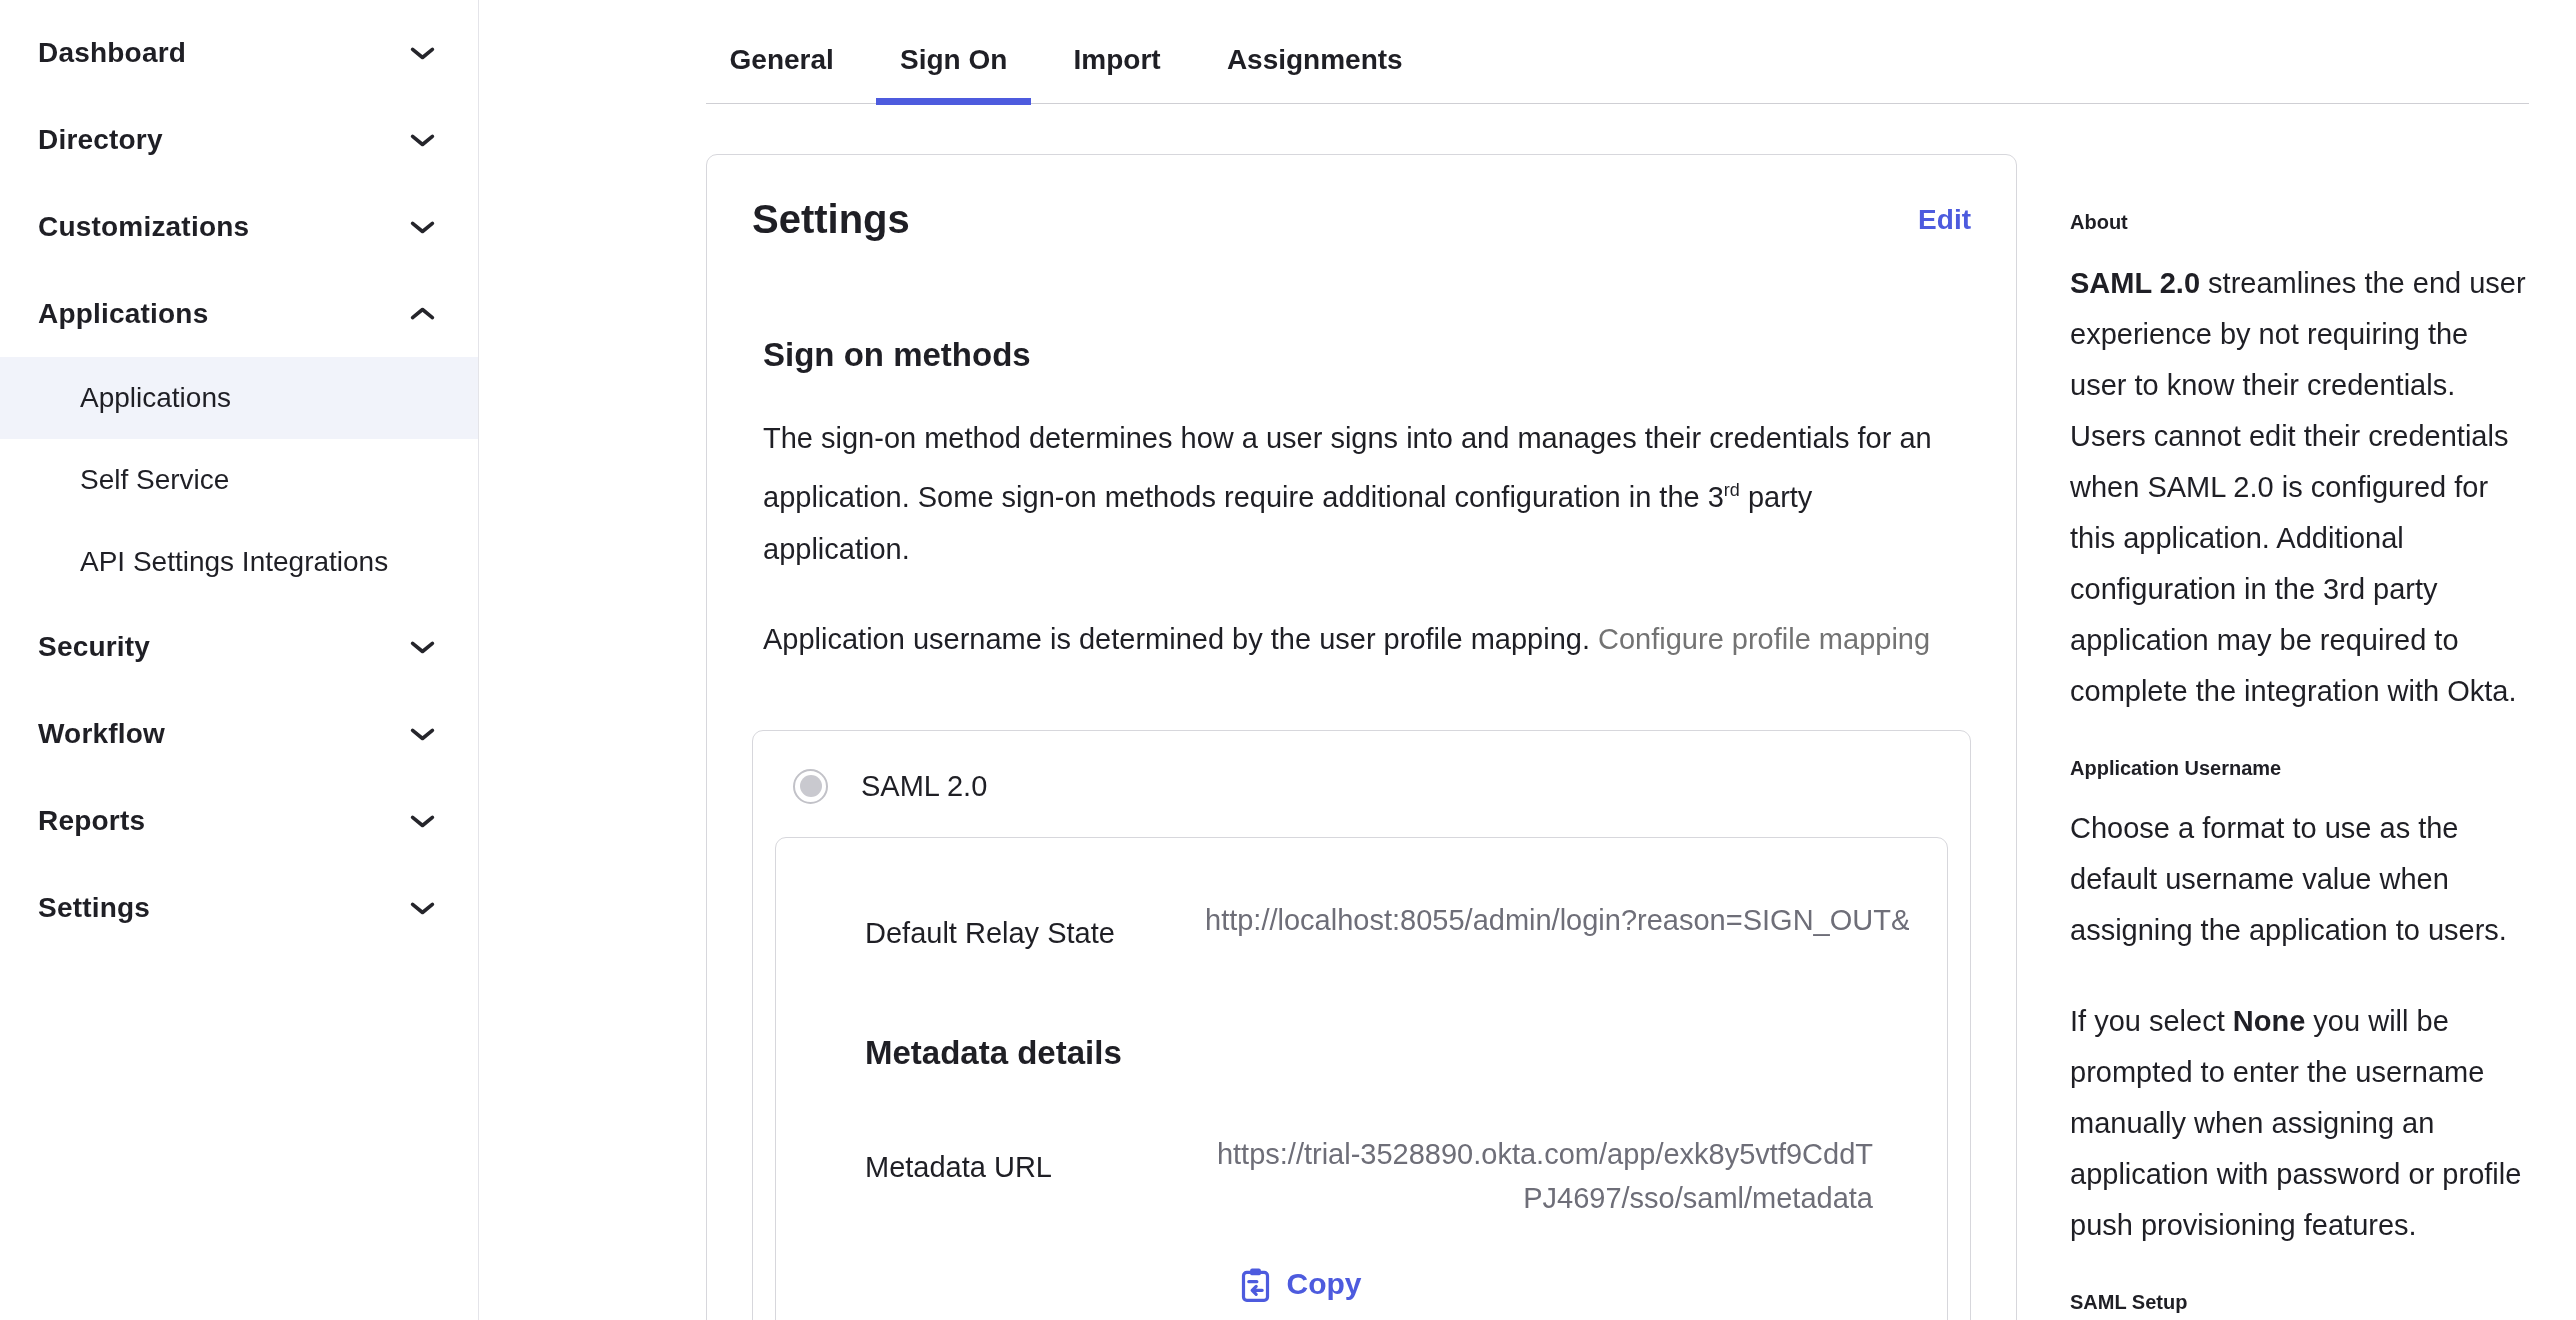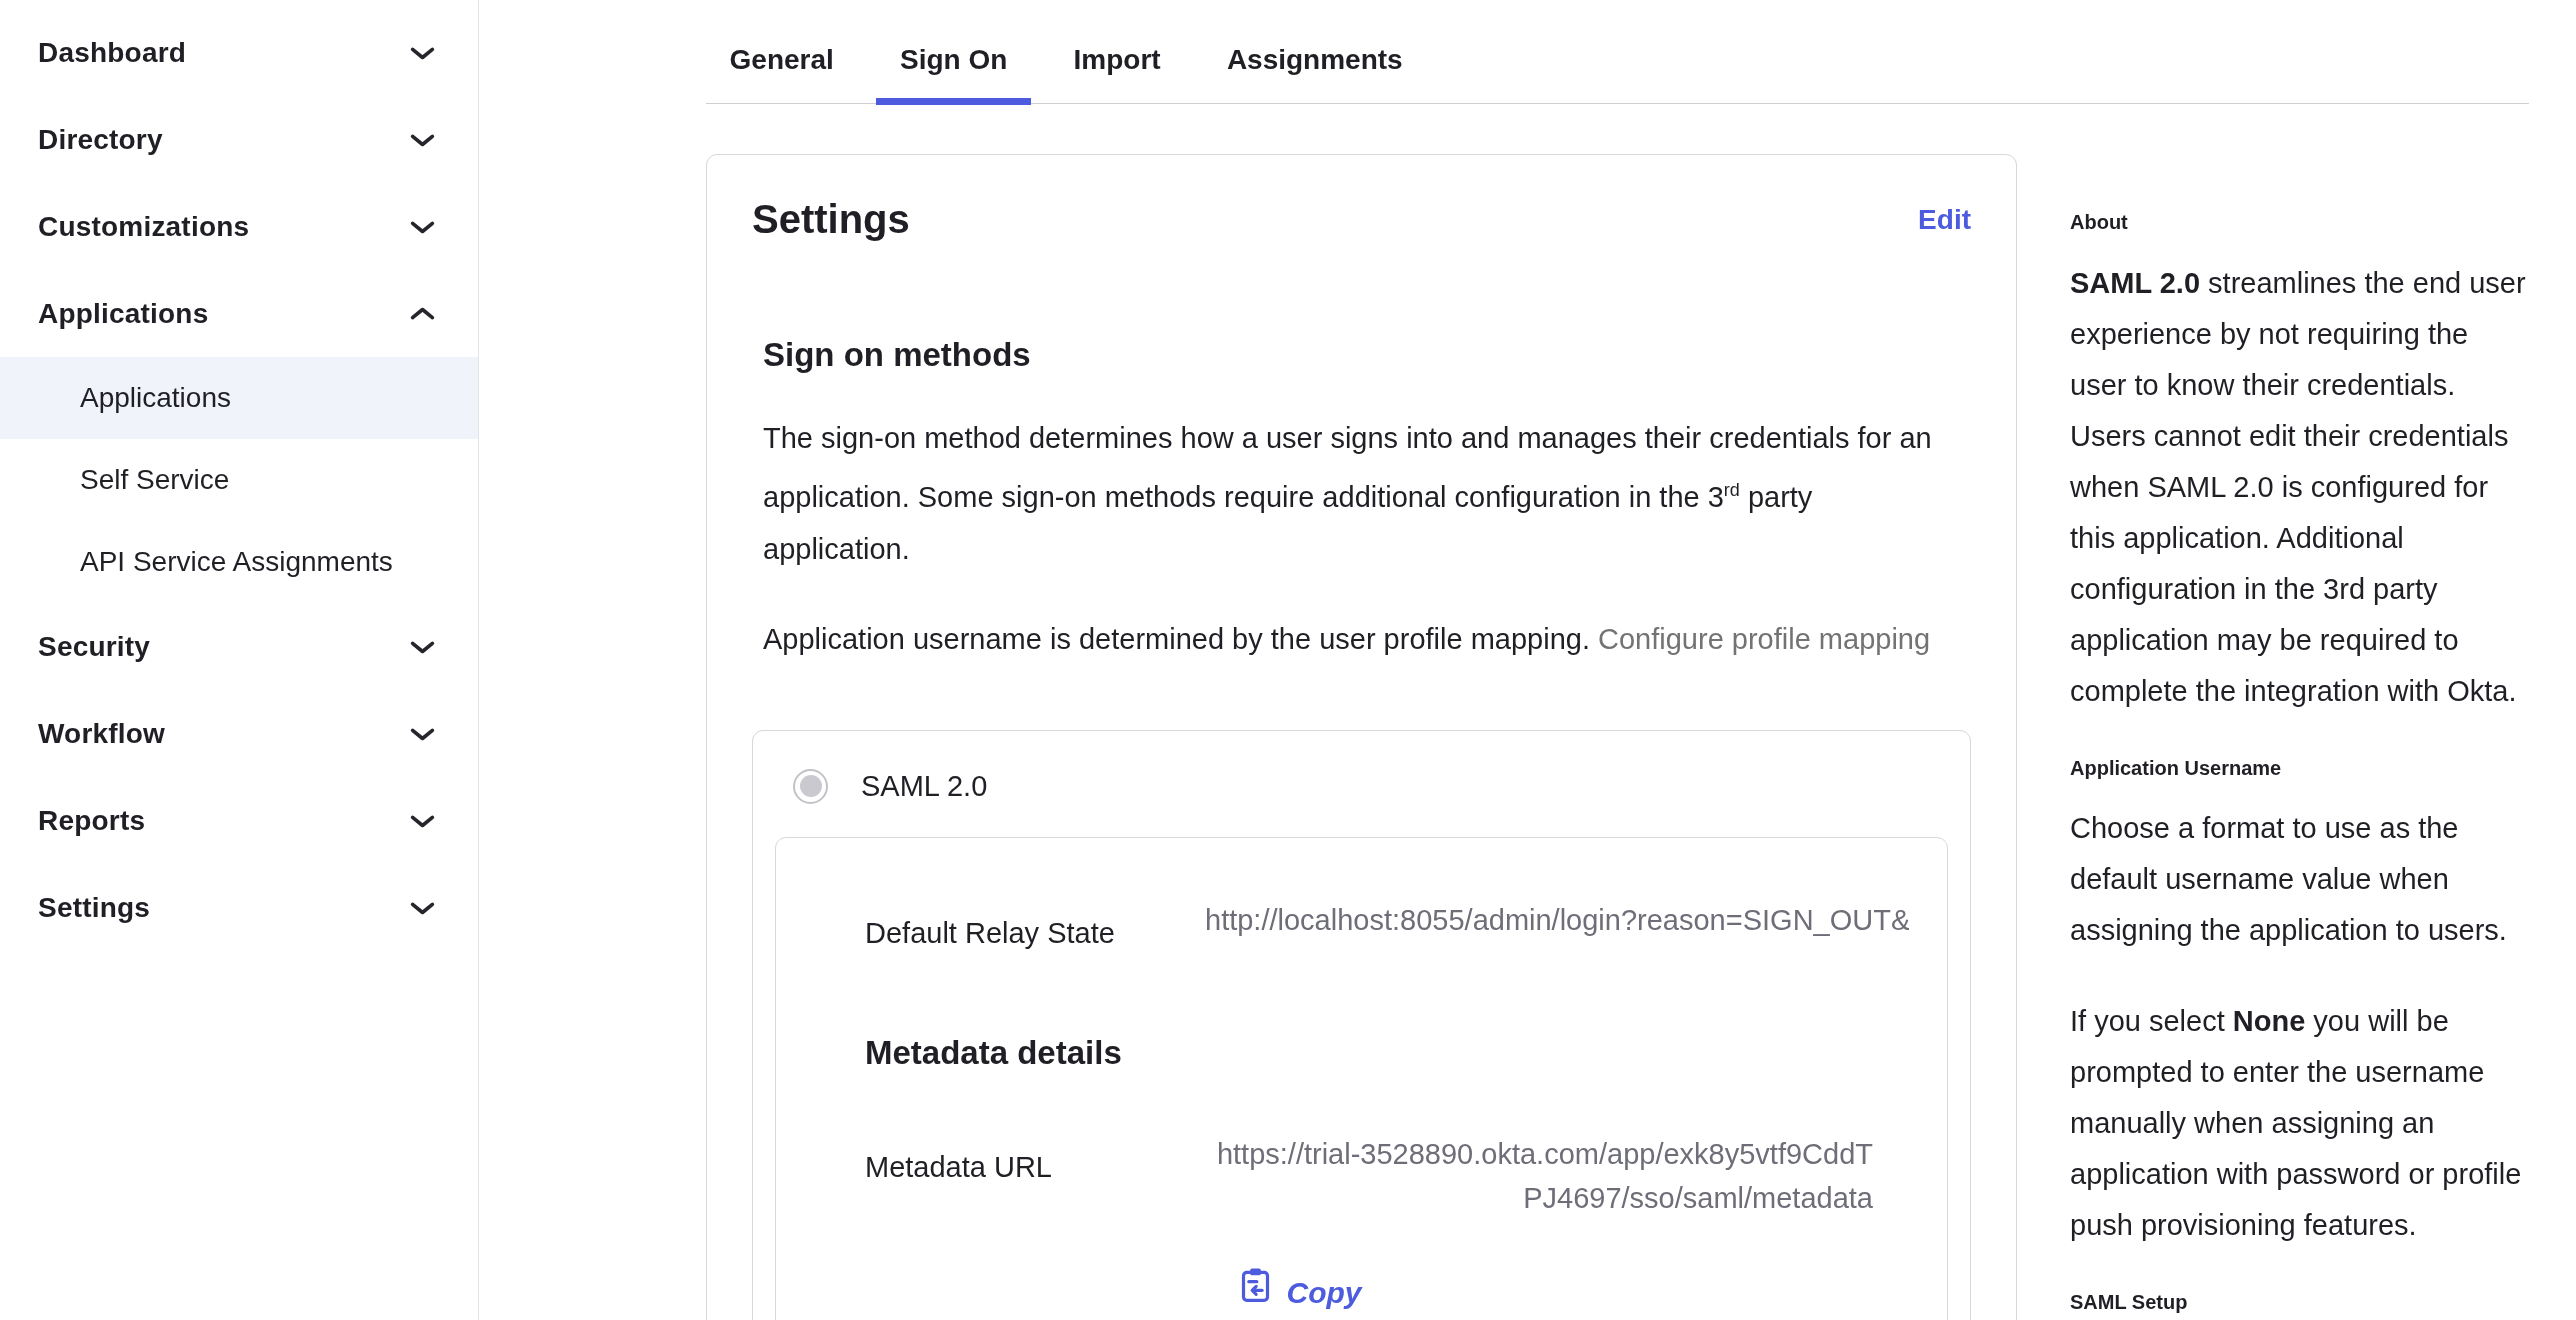--- a/index.html
+++ b/index.html
@@ -171,28 +171,27 @@
     word-break: break-all;
     text-align: right;
   }
   .metadata-heading {
     font-size: 33px;
     font-weight: 700;
     margin: 84px 0 60px 0;
   }
   .copy-row {
     display: inline-flex;
-    align-items: flex-end;
+    align-items: flex-start;
     gap: 14.5px;
     margin: 47px 0 16px 374px;
     color: #4d5bde;
     font-size: 30px;
     font-weight: 700;
     cursor: pointer;
-    font-style: italic;
   }
 
   
   .aside {
     flex: 1;
     padding: 107px 0 0 53px;
   }
   .aside h3 {
     font-size: 20px;
     font-weight: 700;
@@ -248,21 +247,21 @@
       </span>
     </div>
 
     <div class="nav-sub selected">
       <span>Applications</span>
     </div>
     <div class="nav-sub">
       <span>Self Service</span>
     </div>
     <div class="nav-sub">
-      <span>API Service Assignments</span>
+      <span>API Settings Integrations</span>
     </div>
 
     <div class="nav-item">
       <span>Security</span>
       <span class="chev">
         <svg width="27" height="18" viewBox="0 0 30 20">
             <polyline points="4,6 15,15 26,6" fill="none" stroke="#25252b" stroke-width="4" stroke-linecap="round" stroke-linejoin="round"></polyline>
           </svg>
       </span>
     </div>

